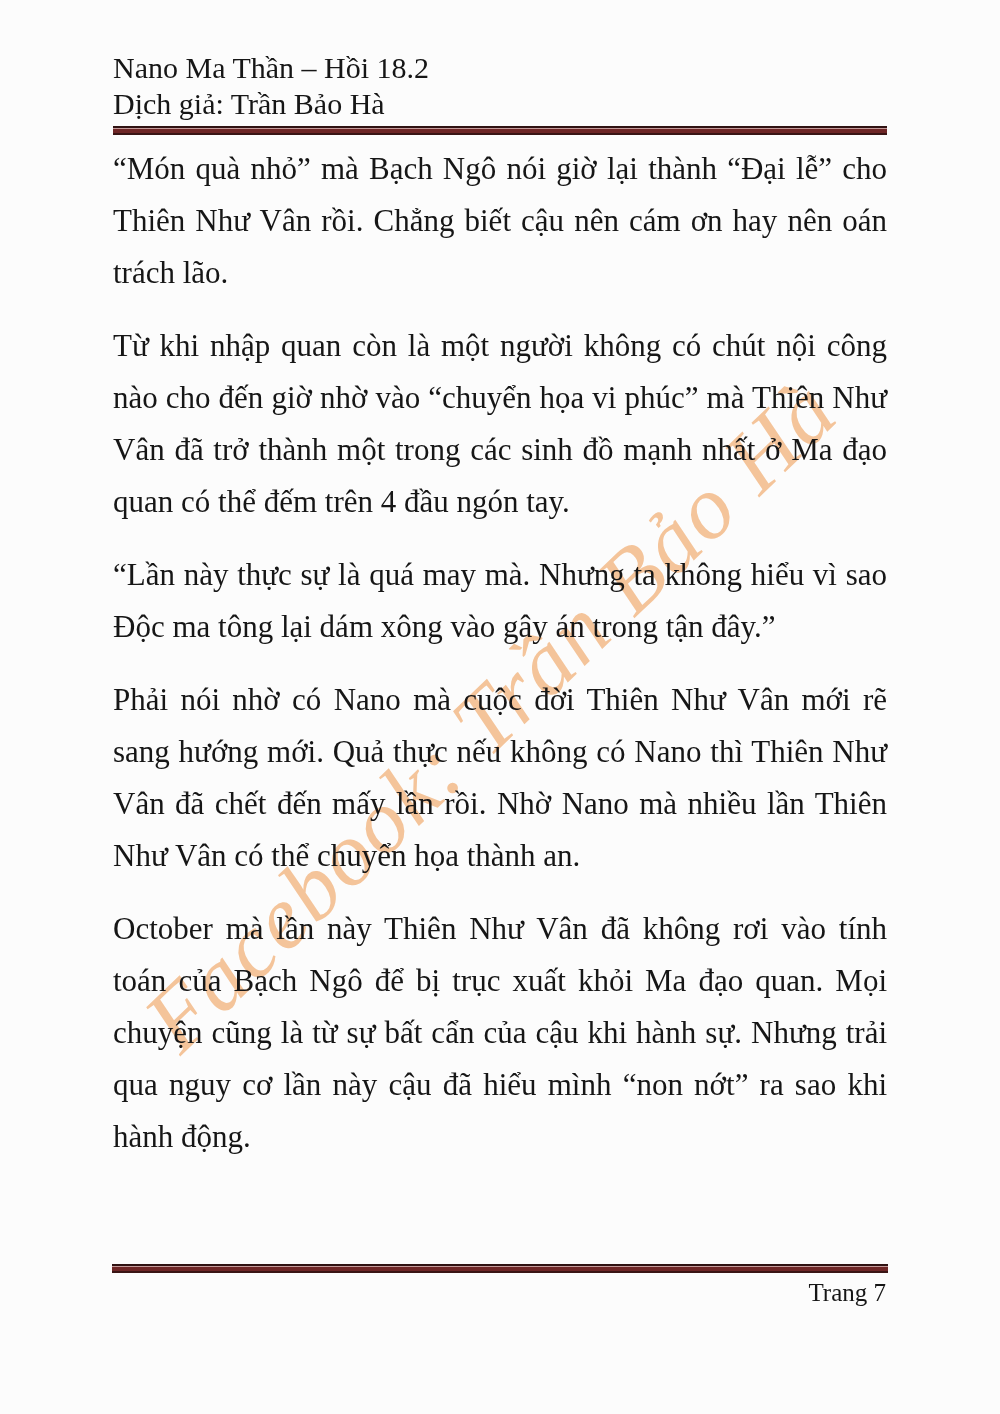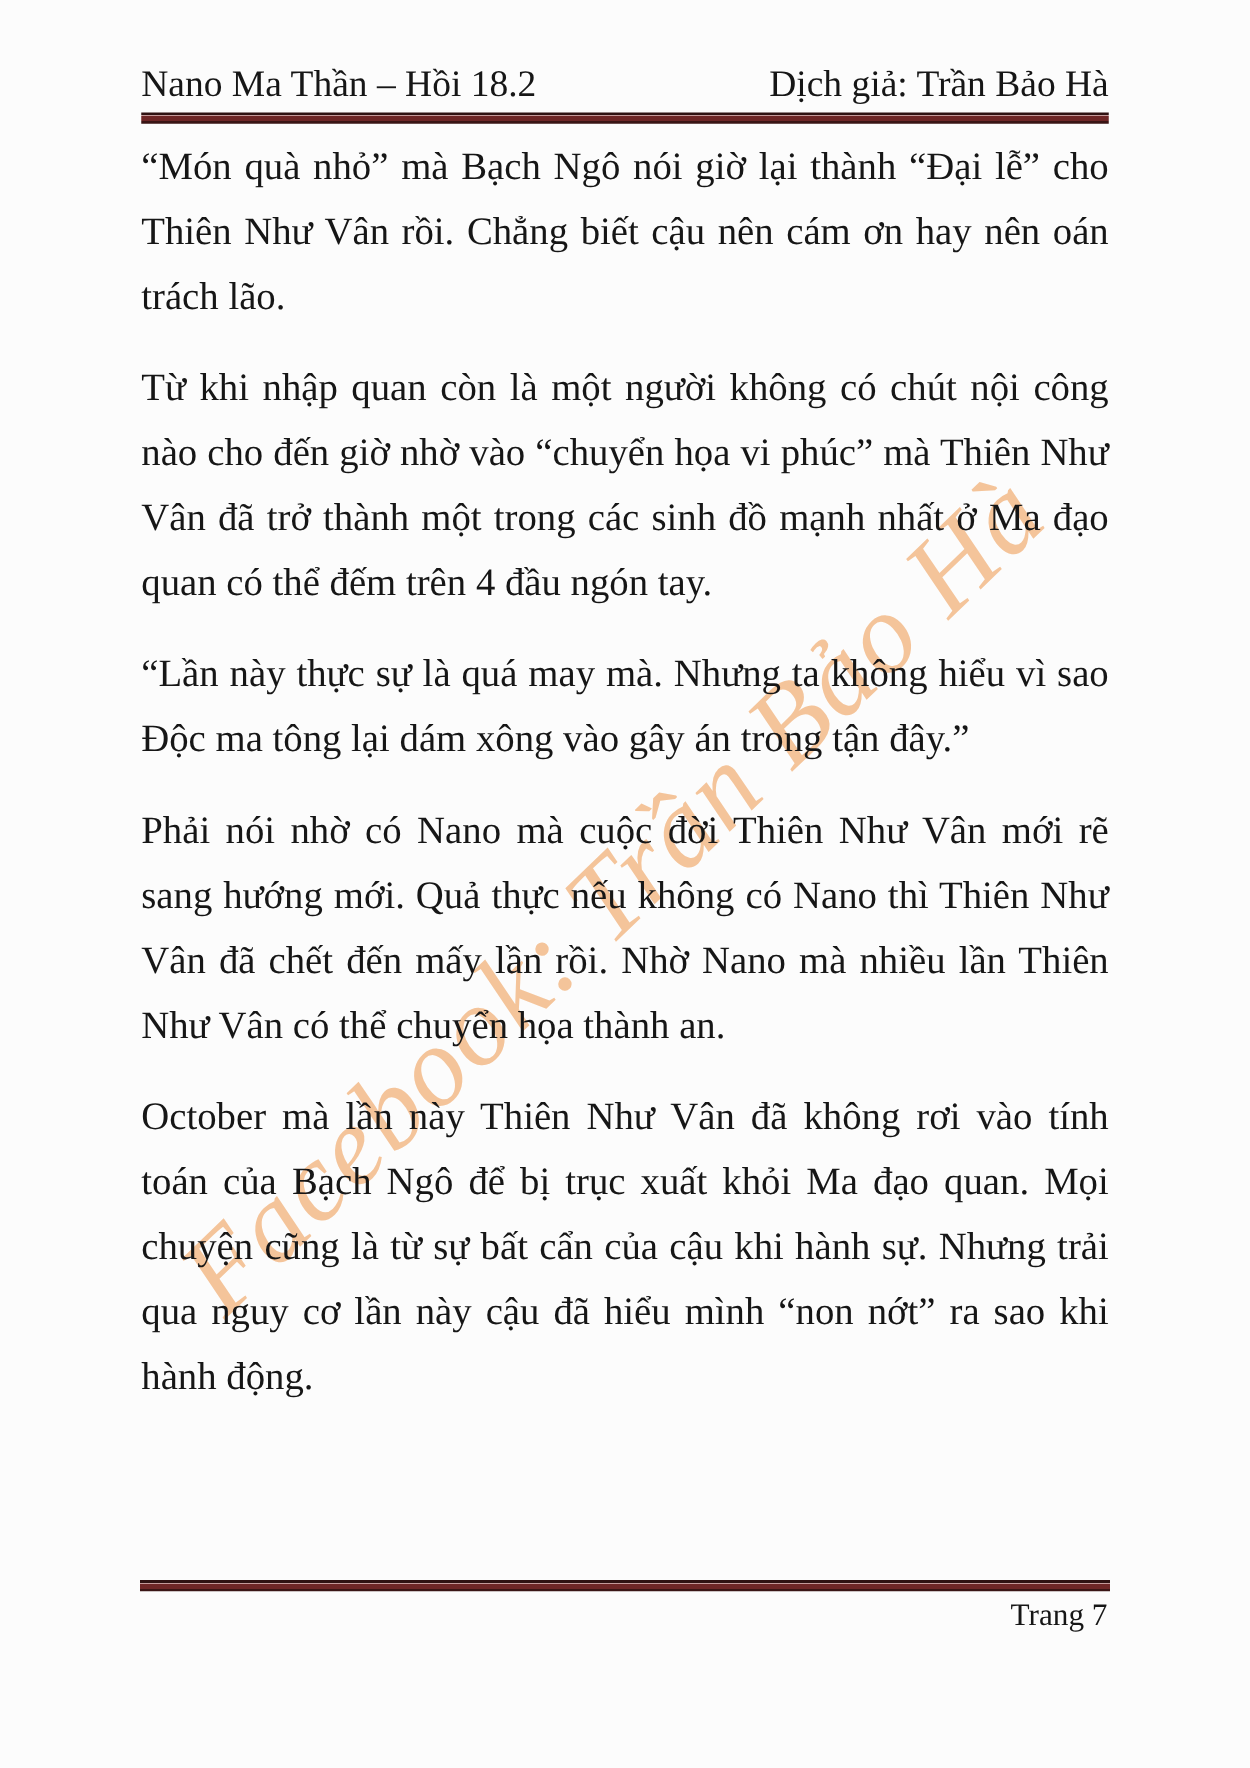--- a/index.html
+++ b/index.html
@@ -34,20 +34,21 @@
     user-select: none;
   }
   .content-layer { position: relative; z-index: 1; }
   header.page-header {
     display: flex;
     justify-content: space-between;
     align-items: baseline;
     padding-top: 50px;
     font-size: 30px;
     line-height: 36px;
+    flex-direction: column;
   }
   .rule {
     height: 9px;
     margin-top: 4px;
     background: linear-gradient(to bottom,
       #2f1212 0px, #2f1212 2px,
       #c49a9a 2px, #c49a9a 3px,
       #6e2626 3px, #6e2626 7px,
       #3a1515 7px, #3a1515 9px);
   }

